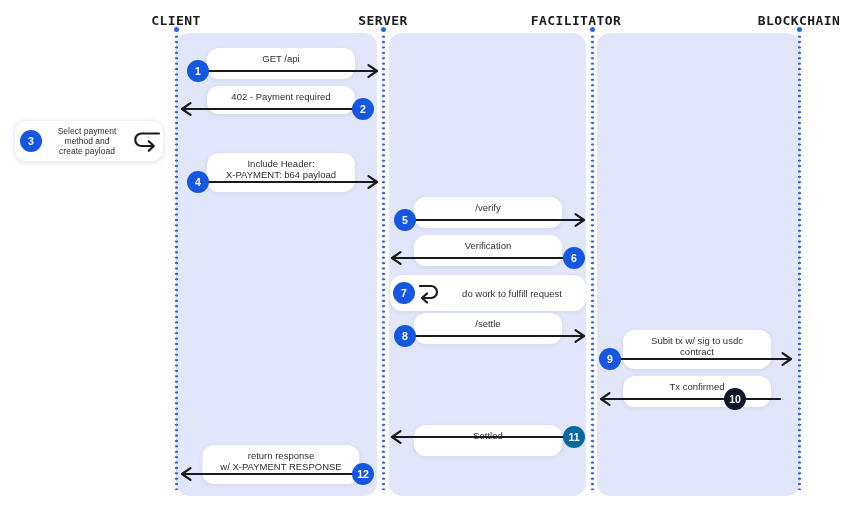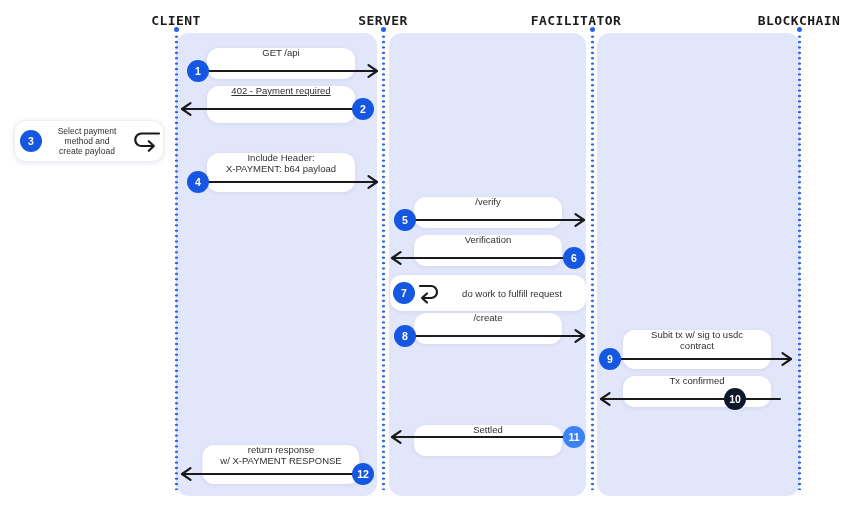--- a/index.html
+++ b/index.html
@@ -13,21 +13,21 @@
     font-size:13px;font-weight:700;letter-spacing:0.4px;color:#1d1d1d;white-space:nowrap;
   }
   .panel{position:absolute;top:33px;height:463px;border-radius:13px;}
   .lifedot{position:absolute;width:5px;height:5px;border-radius:50%;}
   .lifeline{position:absolute;width:3px;}
   .msg{position:absolute;left:0;top:0;width:0;height:0;}
   .pill{
     position:absolute;background:#ffffff;border-radius:12px;
     box-shadow:0 1px 4px rgba(60,80,150,0.10);
     text-align:center;color:#2f2f2f;font-size:9.5px;line-height:10.5px;
-    padding-top:0;box-sizing:border-box;white-space:nowrap;
+    padding-top:6px;box-sizing:border-box;white-space:nowrap;
     transform:translateX(-50%);min-width:148px;padding-left:18px;padding-right:18px;
   }
   .selfbox{
     position:absolute;background:#ffffff;border-radius:12px;box-sizing:border-box;
     box-shadow:0 1px 5px rgba(60,80,150,0.14);border:1px solid #eef0f7;
   }
   .badge{
     position:absolute;width:22px;height:22px;border-radius:50%;
     color:#ffffff;font-size:10.5px;font-weight:700;
     display:flex;align-items:center;justify-content:center;z-index:5;
@@ -68,21 +68,21 @@
         </div>
         <svg width="199" height="18" viewBox="0 0 199 18" class="sv" style="left: 188px; top: 62px;">
           <line x1="10" y1="9" x2="189" y2="9" fill="none" stroke="#1a1a1a" stroke-width="2.2" stroke-linecap="round" stroke-linejoin="round"></line>
           <path d="M 180.5 3.2 L 189 9 L 180.5 14.8" fill="none" stroke="#1a1a1a" stroke-width="2.2" stroke-linecap="round" stroke-linejoin="round"></path>
         </svg>
         <div class="badge" style="left: 187px; top: 60px; background: rgb(22, 87, 226);">
           <span>1</span>
         </div>
       </div>
       <div class="msg">
-        <div class="pill" style="left: 281px; top: 86px; height: 37px; text-decoration: underline;">
+        <div class="pill" style="left: 281px; top: 86px; height: 28px;">
           <div class="ln">402 - Payment required</div>
         </div>
         <svg width="201" height="18" viewBox="0 0 201 18" class="sv" style="left: 172px; top: 100px;">
           <line x1="191" y1="9" x2="10" y2="9" fill="none" stroke="#1a1a1a" stroke-width="2.2" stroke-linecap="round" stroke-linejoin="round"></line>
           <path d="M 18.5 3.2 L 10 9 L 18.5 14.8" fill="none" stroke="#1a1a1a" stroke-width="2.2" stroke-linecap="round" stroke-linejoin="round"></path>
         </svg>
         <div class="badge" style="left: 352px; top: 98px; background: rgb(22, 87, 226);">
           <span>2</span>
         </div>
       </div>
@@ -144,21 +144,21 @@
           <span>7</span>
         </div>
         <svg width="26" height="22" viewBox="0 0 26 22" class="sv" style="left: 414px; top: 282px;">
           <path d="M 6 4 L 17 4 A 6 6 0 0 1 17 16 L 9 16" fill="none" stroke="#1a1a1a" stroke-width="2.2" stroke-linecap="round" stroke-linejoin="round"></path>
           <path d="M 13 11.5 L 8 16 L 13 20.5" fill="none" stroke="#1a1a1a" stroke-width="2.2" stroke-linecap="round" stroke-linejoin="round"></path>
         </svg>
         <div class="loop-text" style="left: 512px; top: 288px;"><span class="ln">do work to fulfill request</span></div>
       </div>
       <div class="msg">
         <div class="pill" style="left: 488px; top: 313px; height: 31px;">
-          <div class="ln">/create</div>
+          <div class="ln">/settle</div>
         </div>
         <svg width="199" height="18" viewBox="0 0 199 18" class="sv" style="left: 395px; top: 327px;">
           <line x1="10" y1="9" x2="189" y2="9" fill="none" stroke="#1a1a1a" stroke-width="2.2" stroke-linecap="round" stroke-linejoin="round"></line>
           <path d="M 180.5 3.2 L 189 9 L 180.5 14.8" fill="none" stroke="#1a1a1a" stroke-width="2.2" stroke-linecap="round" stroke-linejoin="round"></path>
         </svg>
         <div class="badge" style="left: 394px; top: 325px; background: rgb(22, 87, 226);">
           <span>8</span>
         </div>
       </div>
       <div class="msg">
@@ -187,21 +187,21 @@
         </div>
       </div>
       <div class="msg">
         <div class="pill" style="left: 488px; top: 414px; height: 31px; margin-top: 11px;">
           <div class="ln">Settled</div>
         </div>
         <svg width="202" height="18" viewBox="0 0 202 18" class="sv" style="left: 382px; top: 428px;">
           <line x1="192" y1="9" x2="10" y2="9" fill="none" stroke="#1a1a1a" stroke-width="2.2" stroke-linecap="round" stroke-linejoin="round"></line>
           <path d="M 18.5 3.2 L 10 9 L 18.5 14.8" fill="none" stroke="#1a1a1a" stroke-width="2.2" stroke-linecap="round" stroke-linejoin="round"></path>
         </svg>
-        <div class="badge" style="left: 563px; top: 426px; background: #3b82f6;">
+        <div class="badge" style="left: 563px; top: 426px; background: #0369a1;">
           <span>11</span>
         </div>
       </div>
       <div class="msg">
         <div class="pill" style="left: 281px; top: 445px; height: 39px;">
           <div class="ln">return response</div>
           <div class="ln">w/ X-PAYMENT RESPONSE</div>
         </div>
         <svg width="201" height="18" viewBox="0 0 201 18" class="sv" style="left: 172px; top: 465px;">
           <line x1="191" y1="9" x2="10" y2="9" fill="none" stroke="#1a1a1a" stroke-width="2.2" stroke-linecap="round" stroke-linejoin="round"></line>

